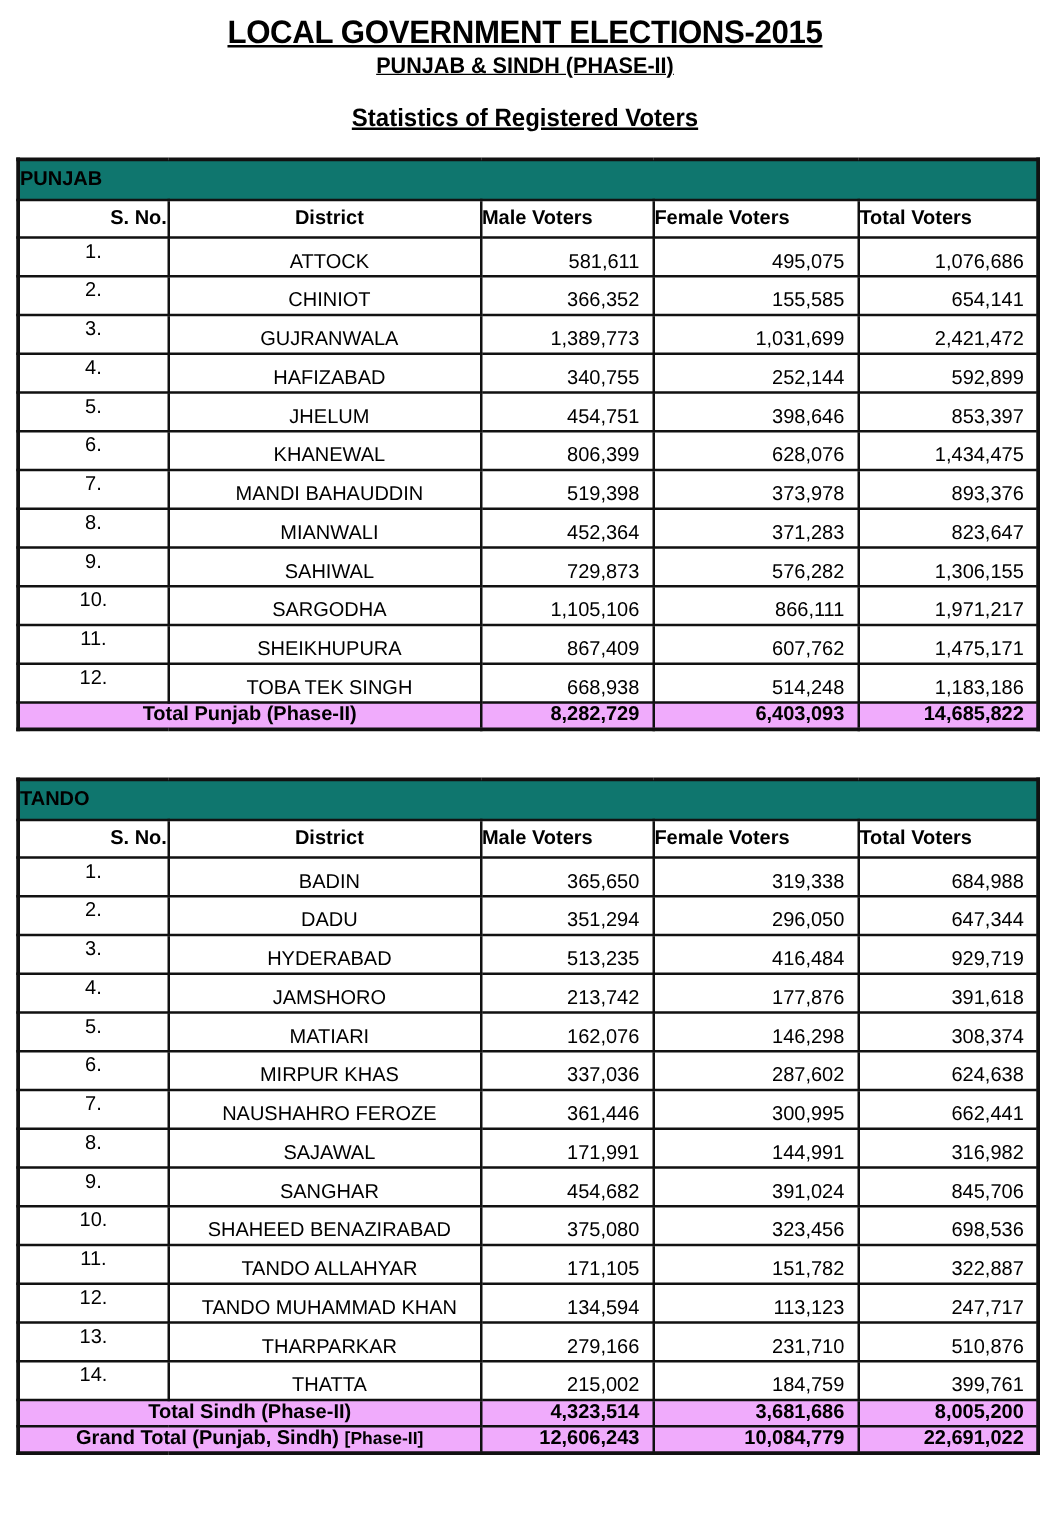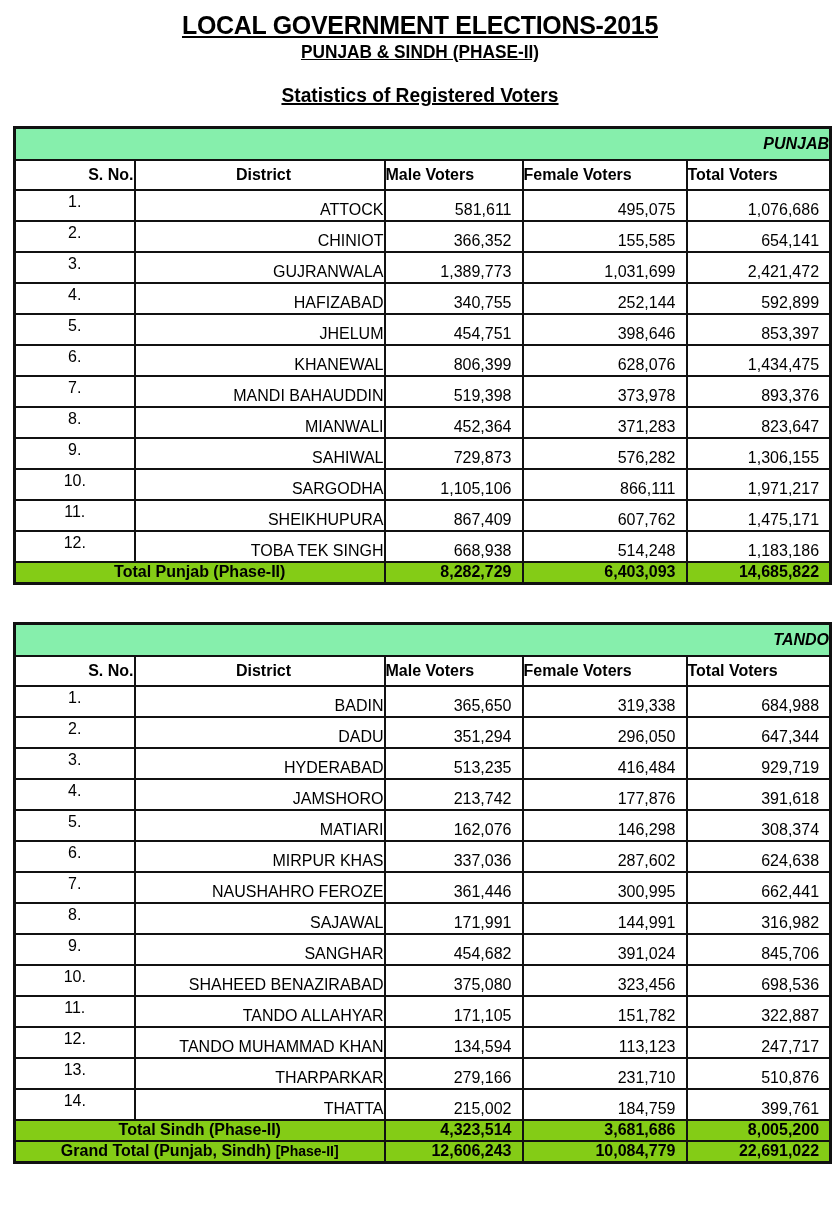--- a/index.html
+++ b/index.html
@@ -4,30 +4,30 @@
 <style>
   * { box-sizing: border-box; margin: 0; padding: 0; }
   html, body { width: 840px; height: 1228px; background: #ffffff; }
   body { font-family: "Liberation Sans", sans-serif; color: #000; position: relative; }
   .t1 { font-size: 26px; font-weight: bold; text-decoration: underline; position: absolute; top: 10px; left: 0; width: 840px; text-align: center; letter-spacing: -0.3px; transform: scaleX(0.96); }
   .t2 { font-size: 18px; font-weight: bold; text-decoration: underline; position: absolute; top: 42px; left: 0; width: 840px; text-align: center; transform: scaleX(0.96); }
   .t3 { font-size: 20px; font-weight: bold; text-decoration: underline; position: absolute; top: 84px; left: 0; width: 840px; text-align: center; transform: scaleX(0.96); }
 
   table.vt { position: absolute; left: 13px; width: 816px; border-collapse: collapse; border: 3px solid #111; table-layout: fixed; }
   table.vt td, table.vt th { border: 2.5px solid #111; font-size: 16px; }
-  table.vt .region { background: #86efac; font-weight: bold; text-align: right; height: 32px; font-size: 16px; font-style: italic; }
+  table.vt .region { background: #0f766e; font-weight: bold; text-align: left; height: 32px; font-size: 16px; }
   table.vt .hdr th { font-weight: bold; height: 30px; font-size: 16px; }
   table.vt .hdr th.sno { text-align: right; padding-left: 40px; }
   table.vt .hdr th.dist { text-align: center; padding-left: 8px; }
   table.vt .hdr th.num { text-align: left; }
   table.vt tr.row td { height: 31px; }
   table.vt td.sno { text-align: center; vertical-align: top; padding-top: 2px; font-size: 16px; }
-  table.vt td.dist { text-align: right; vertical-align: bottom; padding-left: 8px; padding-bottom: 1px; }
+  table.vt td.dist { text-align: center; vertical-align: bottom; padding-left: 8px; padding-bottom: 1px; }
   table.vt td.num { text-align: right; vertical-align: bottom; padding-right: 10px; padding-bottom: 1px; }
-  table.vt tr.total td { background: #84cc16; font-weight: bold; height: 14px; }
+  table.vt tr.total td { background: #f0abfc; font-weight: bold; height: 14px; }
   table.vt tr.total td.tlabel { text-align: center; vertical-align: middle; }
   table.vt tr.total td.num { vertical-align: bottom; }
   .small { font-size: 14px; }
   col.c1 { width: 120px; } col.c2 { width: 250px; } col.c3 { width: 138px; } col.c4 { width: 164px; } col.c5 { width: 144px; }
   #punjab { top: 126px; }
   #sindh { top: 622px; }
 </style>
 </head>
 <body>
 

